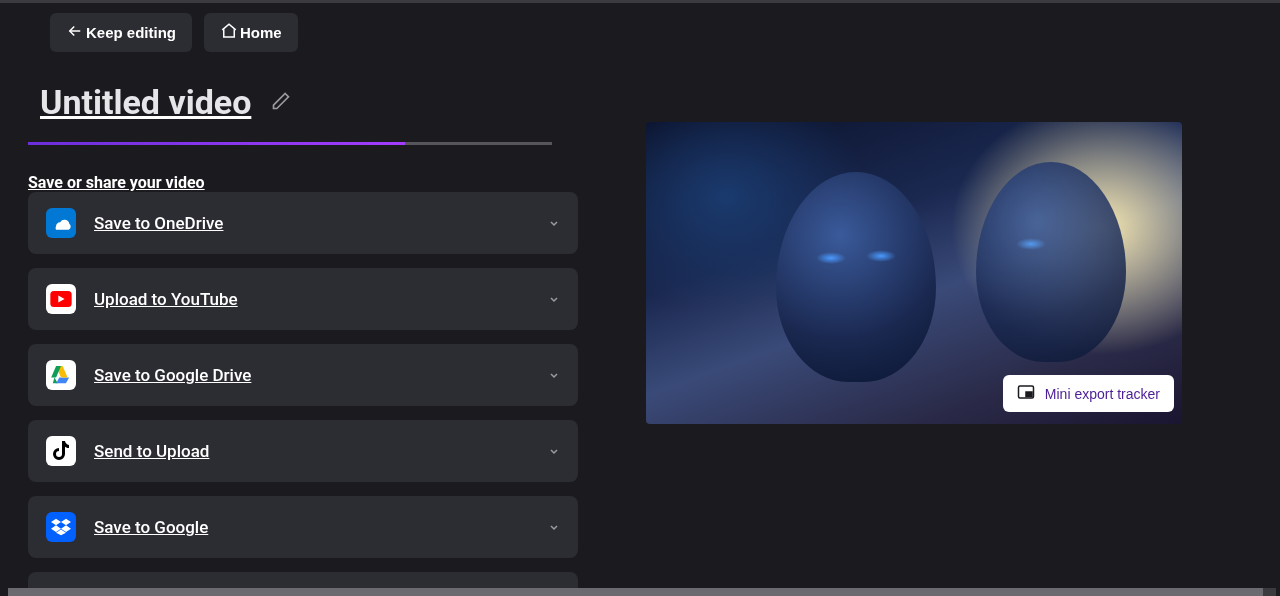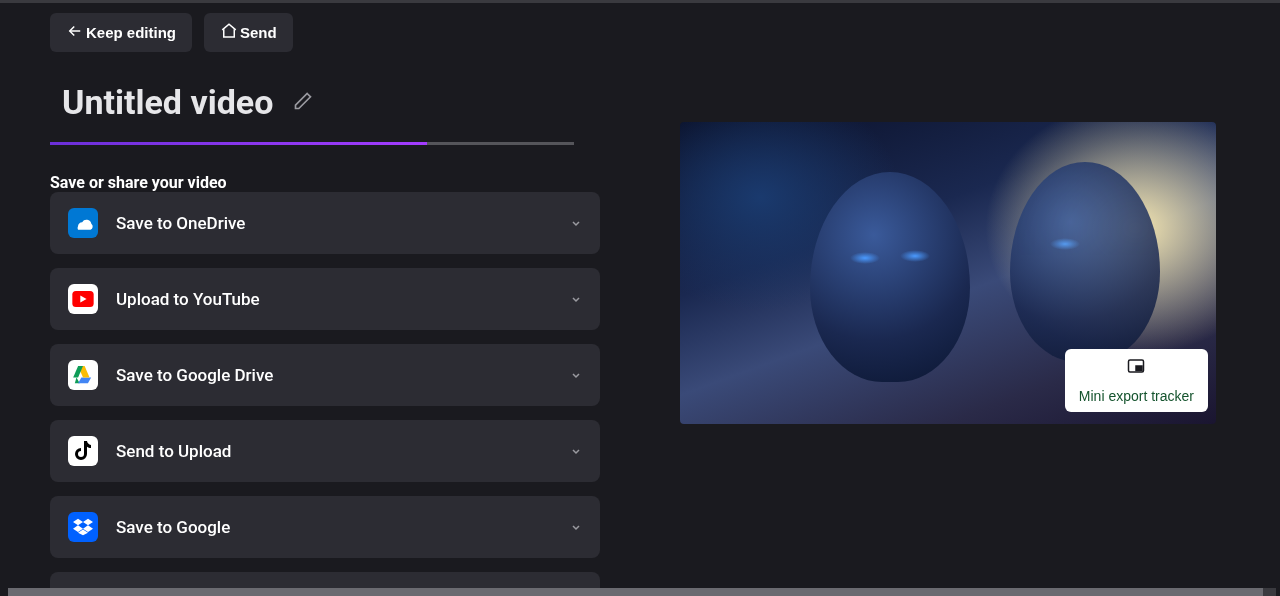--- a/index.html
+++ b/index.html
@@ -44,23 +44,24 @@
     font-size: 15px;
     font-weight: 600;
     padding: 9px 16px;
     border-radius: 6px;
     cursor: pointer;
   }
   .upgrade-btn svg { width: 18px; height: 18px; }
 
   .main {
     display: flex;
-    padding: 0 50px;
-    gap: 60px;
+    padding: 0 28px;
+    gap: 48px;
     height: calc(100% - 60px);
+    text-decoration: underline;
   }
 
   .left-panel {
     flex: 0 0 570px;
     position: relative;
     height: 100%;
   }
 
   .title-row {
     display: flex;
@@ -170,31 +171,30 @@
     width: 30px;
     height: 12px;
     background: radial-gradient(ellipse, #4a9aff 0%, rgba(74,154,255,0) 70%);
     border-radius: 50%;
   }
   .tracker-btn {
     position: absolute;
     bottom: 12px;
     right: 8px;
     background: #fff;
-    color: #14532d;
+    color: #4c1d95;
     border: none;
     border-radius: 6px;
     padding: 8px 14px;
     font-size: 14px;
     font-weight: 500;
     display: flex;
     align-items: center;
     gap: 10px;
     cursor: pointer;
-    flex-direction: column;
   }
   .tracker-btn svg { width: 18px; height: 18px; }
 
   
   .ic-onedrive { background: #0078d4; }
   .ic-gdrive   { background: #fff; }
   .ic-youtube  { background: #fff; }
   .ic-tiktok   { background: #fff; }
   .ic-dropbox  { background: #0061ff; }
 
@@ -229,21 +229,21 @@
       </span>
       <span>Keep editing</span>
     </button>
     <button class="nav-btn">
       <span>
         <svg viewBox="0 0 24 24" fill="none" stroke="currentColor" stroke-width="2">
             <path d="M3 10.5L12 3l9 7.5"></path>
             <path d="M5 9.5V20h14V9.5"></path>
           </svg>
       </span>
-      <span>Send</span>
+      <span>Home</span>
     </button>
   </div>
 </div>
 
 <div class="main">
 
   <div class="left-panel">
     <div class="title-row">
       <div class="title">Untitled video</div>
       <button class="edit-btn">

